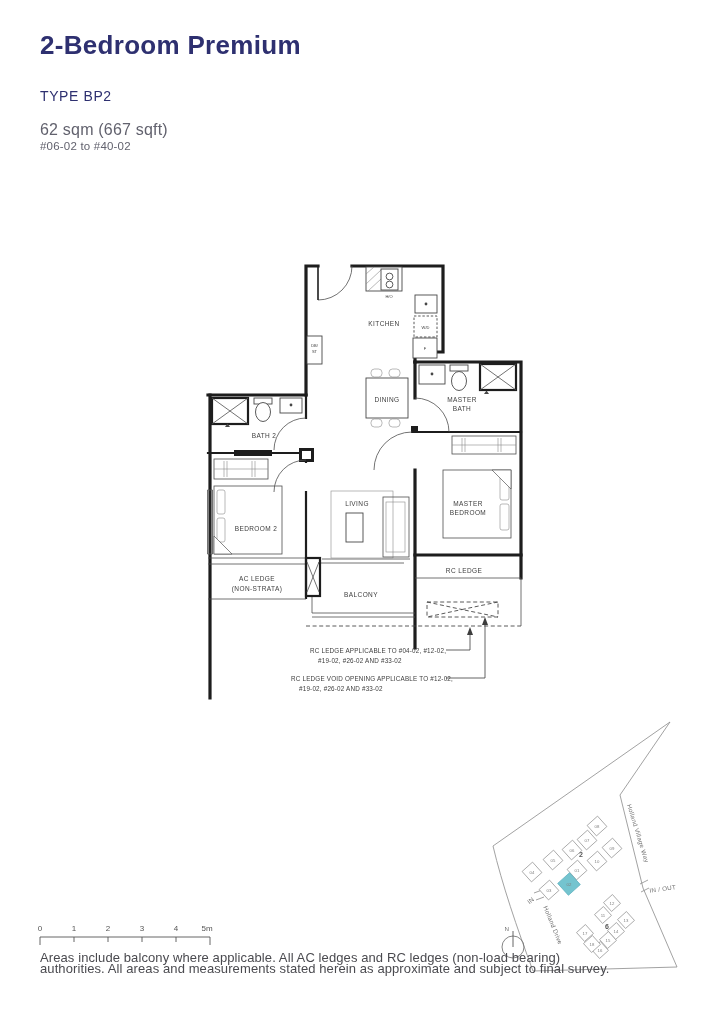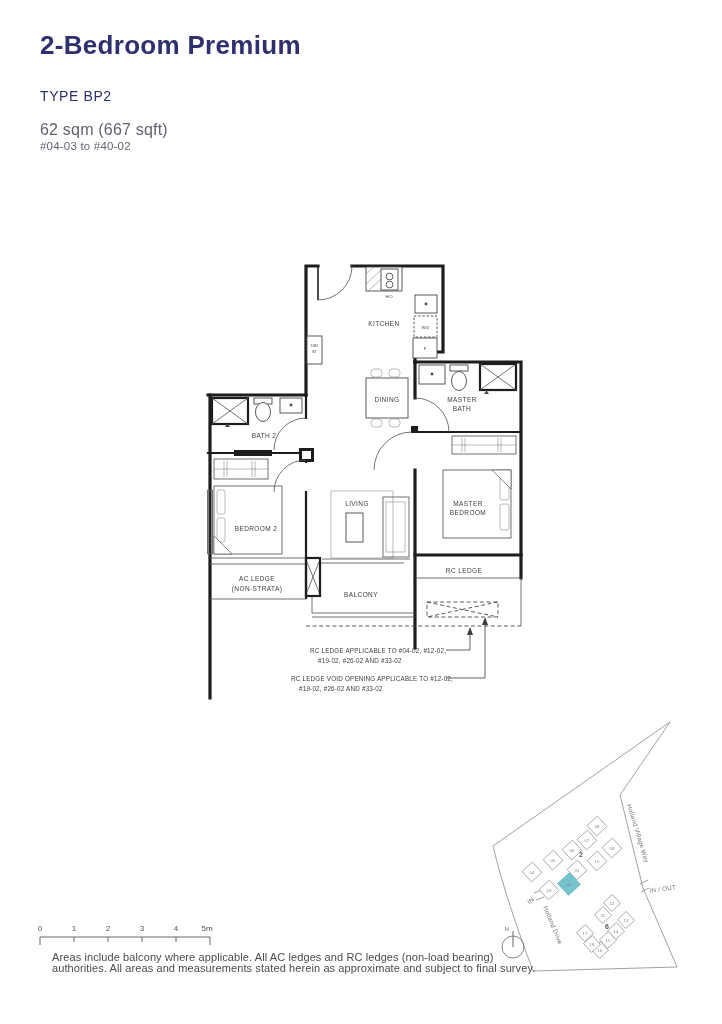--- a/index.html
+++ b/index.html
@@ -7,21 +7,21 @@
         font-family:"Liberation Sans",sans-serif;}
   .title{position:absolute;left:40px;top:30px;font-size:26px;font-weight:600;
          color:#2e3070;letter-spacing:0.3px;text-align:center;}
   .type{position:absolute;left:40px;top:88px;font-size:14px;font-weight:400;
         color:#2e3070;letter-spacing:0.6px;}
   .area{position:absolute;left:40px;top:121px;font-size:16px;color:#62626e;letter-spacing:0.2px;text-align:center;}
   .stack{position:absolute;left:40px;top:140px;font-size:11.5px;color:#62626e;letter-spacing:0.2px;}
   .plan{position:absolute;left:190px;top:248px;}
   .site{position:absolute;left:485px;top:715px;}
   .scalebar{position:absolute;left:30px;top:918px;}
-  .disc{position:absolute;left:52px;top:952px;font-size:11px;line-height:11px;
+  .disc{position:absolute;left:40px;top:952px;font-size:13px;line-height:11px;
         color:#4a4a4f;letter-spacing:0.1px;}
   
   .w{stroke:#1d1d1d;stroke-width:3.2;fill:none;stroke-linecap:square;}
   .w2{stroke:#1d1d1d;stroke-width:2.2;fill:none;stroke-linecap:square;}
   .tn{stroke:#4f4f4f;stroke-width:0.8;fill:none;}
   .tn2{stroke:#8a8a8a;stroke-width:0.6;fill:none;}
   .fx{stroke:#474747;stroke-width:0.9;fill:#ffffff;}
   .blk{fill:#1d1d1d;stroke:none;}
   .dash{stroke:#474747;stroke-width:0.9;fill:none;stroke-dasharray:4 2.6;}
   .wd{stroke:#474747;stroke-width:0.9;fill:#ffffff;stroke-dasharray:2.4 1.8;}
@@ -42,21 +42,21 @@
   .sbt{font-size:8px;fill:#555555;text-anchor:middle;}
 </style>
 </head>
 <body>
 
 <div class="page">
 
   <div class="title">2-Bedroom Premium</div>
   <div class="type">TYPE BP2</div>
   <div class="area">62 sqm (667 sqft)</div>
-  <div class="stack">#04-03 to #40-02</div>
+  <div class="stack">#06-02 to #40-02</div>
 
   <svg class="plan" width="360" height="470" viewBox="190 248 360 470">
     <g>
 
       <path class="w" d="M318,266 H306 V395"></path>
 
       <path class="w" d="M352,266 H443 V352 H415 V362"></path>
 
       <path class="w" d="M415,362 H521 V578"></path>
 

